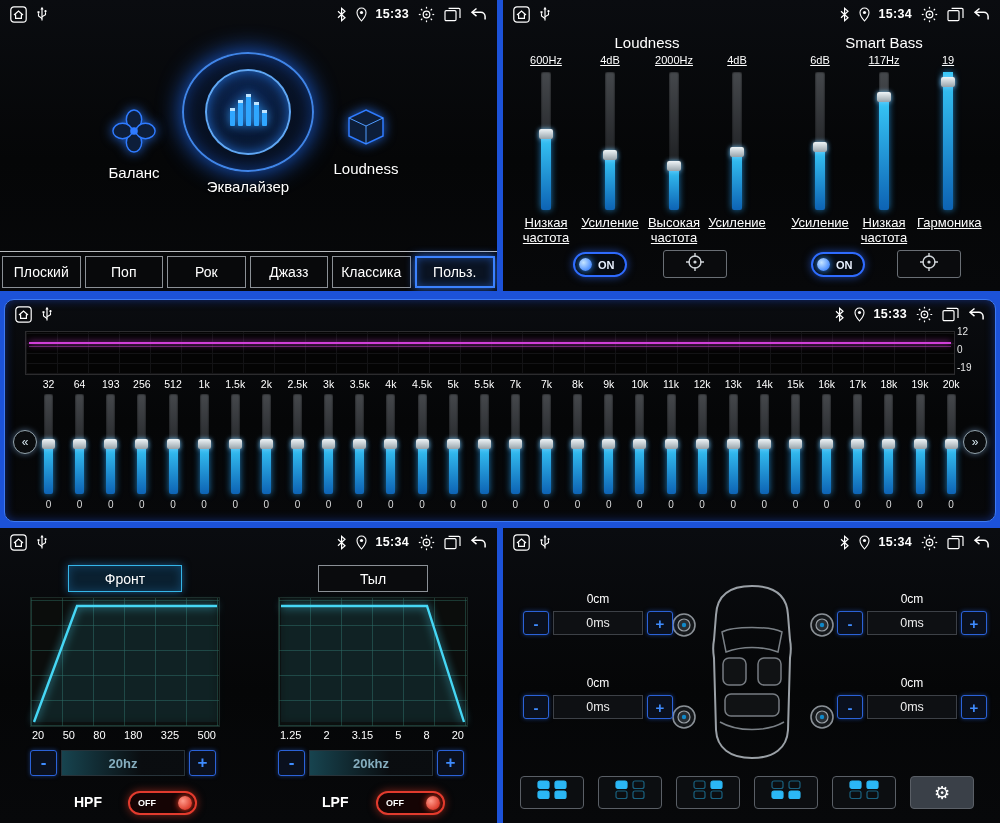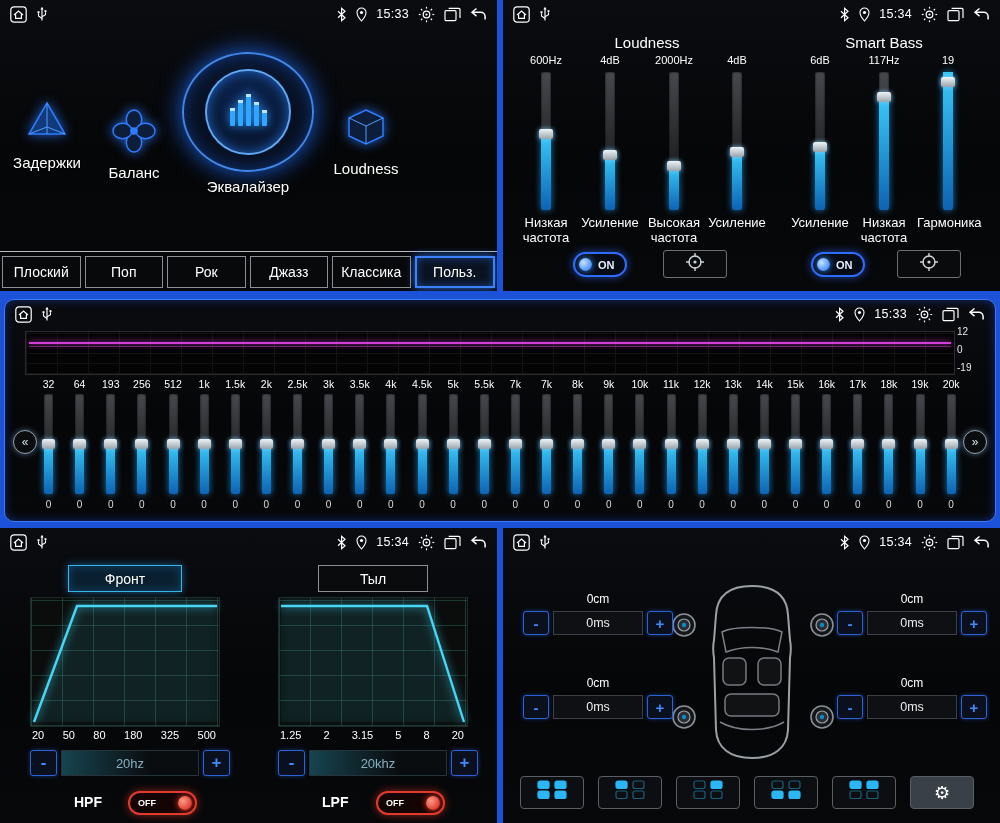--- a/index.html
+++ b/index.html
@@ -9,21 +9,21 @@
   #p-loud{left:503px;top:0;width:497px;height:291px;}
   #p-eq{left:4px;top:299px;width:990px;height:221px;border:1px solid #3d79f2;border-radius:10px;box-shadow:0 0 10px rgba(20,50,140,.8) inset;}
   #p-hpf{left:0;top:528px;width:497px;height:295px;}
   #p-delay{left:503px;top:528px;width:497px;height:295px;}
 
   
   .sbar{position:absolute;left:0;top:0;right:0;height:28px;display:flex;align-items:center;gap:9px;padding:0 10px;color:#fff;}
   .sbar .sp{flex:1;}
   .sic{display:flex;align-items:center;}
   .sic svg{display:block;}
-  .stime{font-size:12.5px;font-weight:400;letter-spacing:.3px;}
+  .stime{font-size:12.5px;font-weight:700;letter-spacing:.3px;}
 
   
   .menu-item{position:absolute;text-align:center;color:#fff;}
   .micon{display:block;filter:drop-shadow(0 0 6px rgba(40,120,255,.8));}
   .micon svg{display:inline-block;}
   .mlabel{display:block;font-size:15px;margin-top:6px;text-shadow:0 1px 2px #000;}
   #mi-delays{left:4px;top:98px;width:86px;}
   #mi-balance{left:92px;top:108px;width:84px;}
   #mi-loudness{left:322px;top:106px;width:88px;}
   #mi-filter{left:410px;top:88px;width:82px;}
@@ -32,21 +32,21 @@
   .eqc-inner{width:82px;height:82px;border-radius:50%;border:2px solid rgba(100,175,255,.95);background:radial-gradient(circle at 50% 40%,#0e2c61,#061022 75%);display:flex;align-items:center;justify-content:center;box-shadow:inset 0 0 14px rgba(40,130,255,.8);}
   .tabsline{position:absolute;left:0;right:0;top:251px;border-top:1px solid #b9bcc0;}
   #preset-bar{position:absolute;left:2px;right:2px;top:256px;height:32px;display:flex;gap:4px;}
   .tab{flex:1;display:flex;align-items:center;justify-content:center;font-size:14px;color:#fff;background:#08090b;border:1px solid #8b9096;}
   .tab.active{border:2px solid #3b82ff;background:#0a1322;box-shadow:0 0 10px rgba(47,120,255,.85),inset 0 0 9px rgba(47,120,255,.45);}
 
   
   .ltitle{position:absolute;top:34px;font-size:15px;color:#fff;text-align:center;}
   #lt-left{left:78px;width:132px;}
   #lt-right{left:315px;width:132px;}
-  .lcol{position:absolute;top:54px;width:62px;text-align:center;color:#fff;}
+  .lcol{position:absolute;top:54px;width:62px;text-align:center;color:#fff;text-decoration:underline;}
   .lval{font-size:11px;height:14px;}
   .vtrack{position:relative;width:10px;margin:4px auto 0;background:linear-gradient(180deg,#45484c,#222427 60%,#33363a);border-radius:2px;box-shadow:inset 0 0 2px #000;}
   .lcol .vtrack{height:138px;}
   .vfill{position:absolute;left:0;right:0;bottom:0;background:linear-gradient(180deg,#38c9f8,#0d63b4);box-shadow:0 0 7px rgba(40,170,255,.7);border-radius:0 0 2px 2px;}
   .vthumb{position:absolute;left:-2px;right:-2px;height:10px;background:linear-gradient(180deg,#eef4f7,#98a4ab);border-radius:2px;box-shadow:0 0 5px rgba(130,205,255,.9);}
   .lcap{font-size:13px;line-height:1.15;margin-top:6px;}
   .on-toggle{position:absolute;display:flex;align-items:center;gap:6px;height:21px;padding:0 10px 0 4px;border-radius:13px;border:2px solid #2f6bff;background:#050b14;box-shadow:0 0 9px rgba(47,107,255,.6);color:#e8f1ff;font-size:11px;font-weight:700;}
   .on-dot{width:13px;height:13px;border-radius:50%;background:radial-gradient(circle at 35% 35%,#c4e4ff,#1b6cff);box-shadow:0 0 7px #2f8fff;}
   #ltog0{left:70px;top:252px;}
   #ltog1{left:308px;top:252px;}
@@ -74,21 +74,21 @@
   #ftab1{left:318px;top:37px;width:108px;border:1px solid #8b9096;background:#0a0b0d;}
   .fgraph{position:absolute;top:69px;width:188px;height:128px;background:#0b0d0c;background-image:repeating-linear-gradient(90deg,rgba(40,92,82,.55) 0 1px,transparent 1px 31px),repeating-linear-gradient(0deg,rgba(40,92,82,.55) 0 1px,transparent 1px 25px);border:1px solid #1c2a26;}
   #fg-hpf{left:30px;} #fg-lpf{left:278px;}
   .fgraph svg{position:absolute;left:0;top:0;filter:drop-shadow(0 0 4px rgba(70,215,245,.9));}
   .ticks{position:absolute;top:201px;width:188px;display:flex;justify-content:space-between;padding:0 2px;box-sizing:border-box;color:#fff;font-size:11px;}
   #tk-hpf{left:30px;} #tk-lpf{left:278px;}
   .steprow{position:absolute;top:222px;height:26px;display:flex;gap:4px;}
   #sr-hpf{left:30px;} #sr-lpf{left:278px;}
   .stp{display:flex;align-items:center;justify-content:center;border:1px solid #2b62d8;background:#0a101e;color:#3f8cff;font-size:17px;font-weight:700;border-radius:3px;box-shadow:0 0 4px rgba(40,100,220,.5);}
   .steprow .stp{width:27px;height:26px;box-sizing:border-box;}
-  .fval{width:138px;height:26px;box-sizing:border-box;border:1px solid #27333a;background:linear-gradient(90deg,rgba(36,122,142,.5),rgba(8,10,12,.05) 65%),#0a0d10;color:#86aebf;font-size:13px;display:flex;align-items:center;justify-content:center;}
+  .fval{width:124px;height:26px;box-sizing:border-box;border:1px solid #27333a;background:linear-gradient(90deg,rgba(36,122,142,.5),rgba(8,10,12,.05) 65%),#0a0d10;color:#86aebf;font-size:13px;display:flex;align-items:center;justify-content:center;font-weight:bold;}
   .flabel{position:absolute;font-size:14px;font-weight:700;color:#fff;}
   #fl-hpf{left:74px;top:266px;} #fl-lpf{left:322px;top:266px;}
   .off-toggle{position:absolute;width:54px;height:20px;border-radius:12px;border:2px solid #e23b2e;background:#150404;display:flex;align-items:center;justify-content:space-between;padding:0 3px 0 8px;box-shadow:0 0 8px rgba(230,60,40,.55);}
   .offlabel{font-size:9px;font-weight:700;color:#fff;}
   .reddot{width:14px;height:14px;border-radius:50%;background:radial-gradient(circle at 35% 35%,#ff9a8a,#cf1808);box-shadow:0 0 6px #ff3b20;}
   #ftog-hpf{left:128px;top:263px;} #ftog-lpf{left:376px;top:263px;}
 
   
   .corner{position:absolute;width:150px;color:#fff;}
   .cm{text-align:center;font-size:12px;margin-bottom:5px;}
@@ -160,28 +160,20 @@
             <path d="M4.6 1.4 H14.8 A1.2 1.2 0 0 1 16 2.6 V11" stroke="#fff" fill="none" stroke-width="1.2"></path>
           </svg>
         </span>
         <span class="sic">
           <svg width="17" height="14" viewBox="0 0 17 14">
             <path d="M6.5 1.5 L2 5.3 L6.5 9.1" stroke="#fff" stroke-width="1.5" fill="none"></path>
             <path d="M2.6 5.3 H10.8 A4.3 4.3 0 0 1 15.1 9.6 V12.6" stroke="#fff" stroke-width="1.5" fill="none"></path>
           </svg>
         </span>
       </div>
-    <div class="menu-item" id="mi-delays">
-      <span class="micon"><svg width="52" height="46" viewBox="0 0 52 46">
-            <path d="M26 5 L44 36 H8 Z" fill="#123a7a" stroke="#2f7bff" stroke-width="1.5"></path>
-            <path d="M26 5 L26 36" stroke="#4f9bff"></path>
-            <path d="M8 36 L26 29 L44 36" fill="none" stroke="#4f9bff"></path>
-          </svg></span>
-      <span class="mlabel">Задержки</span>
-    </div>
     <div class="menu-item" id="mi-eq">
       <div class="eqc-outer">
         <div class="eqc-inner">
           <span style="filter:drop-shadow(0 0 5px rgba(50,160,255,.9))"><svg width="44" height="40" viewBox="0 0 44 40">
                 <g fill="#2fa6ff">
                   <rect x="4" y="18" width="5" height="18" rx="1"></rect>
                   <rect x="12" y="10" width="5" height="26" rx="1"></rect>
                   <rect x="20" y="4" width="5" height="32" rx="1"></rect>
                   <rect x="28" y="12" width="5" height="24" rx="1"></rect>
                   <rect x="36" y="20" width="5" height="16" rx="1"></rect>

